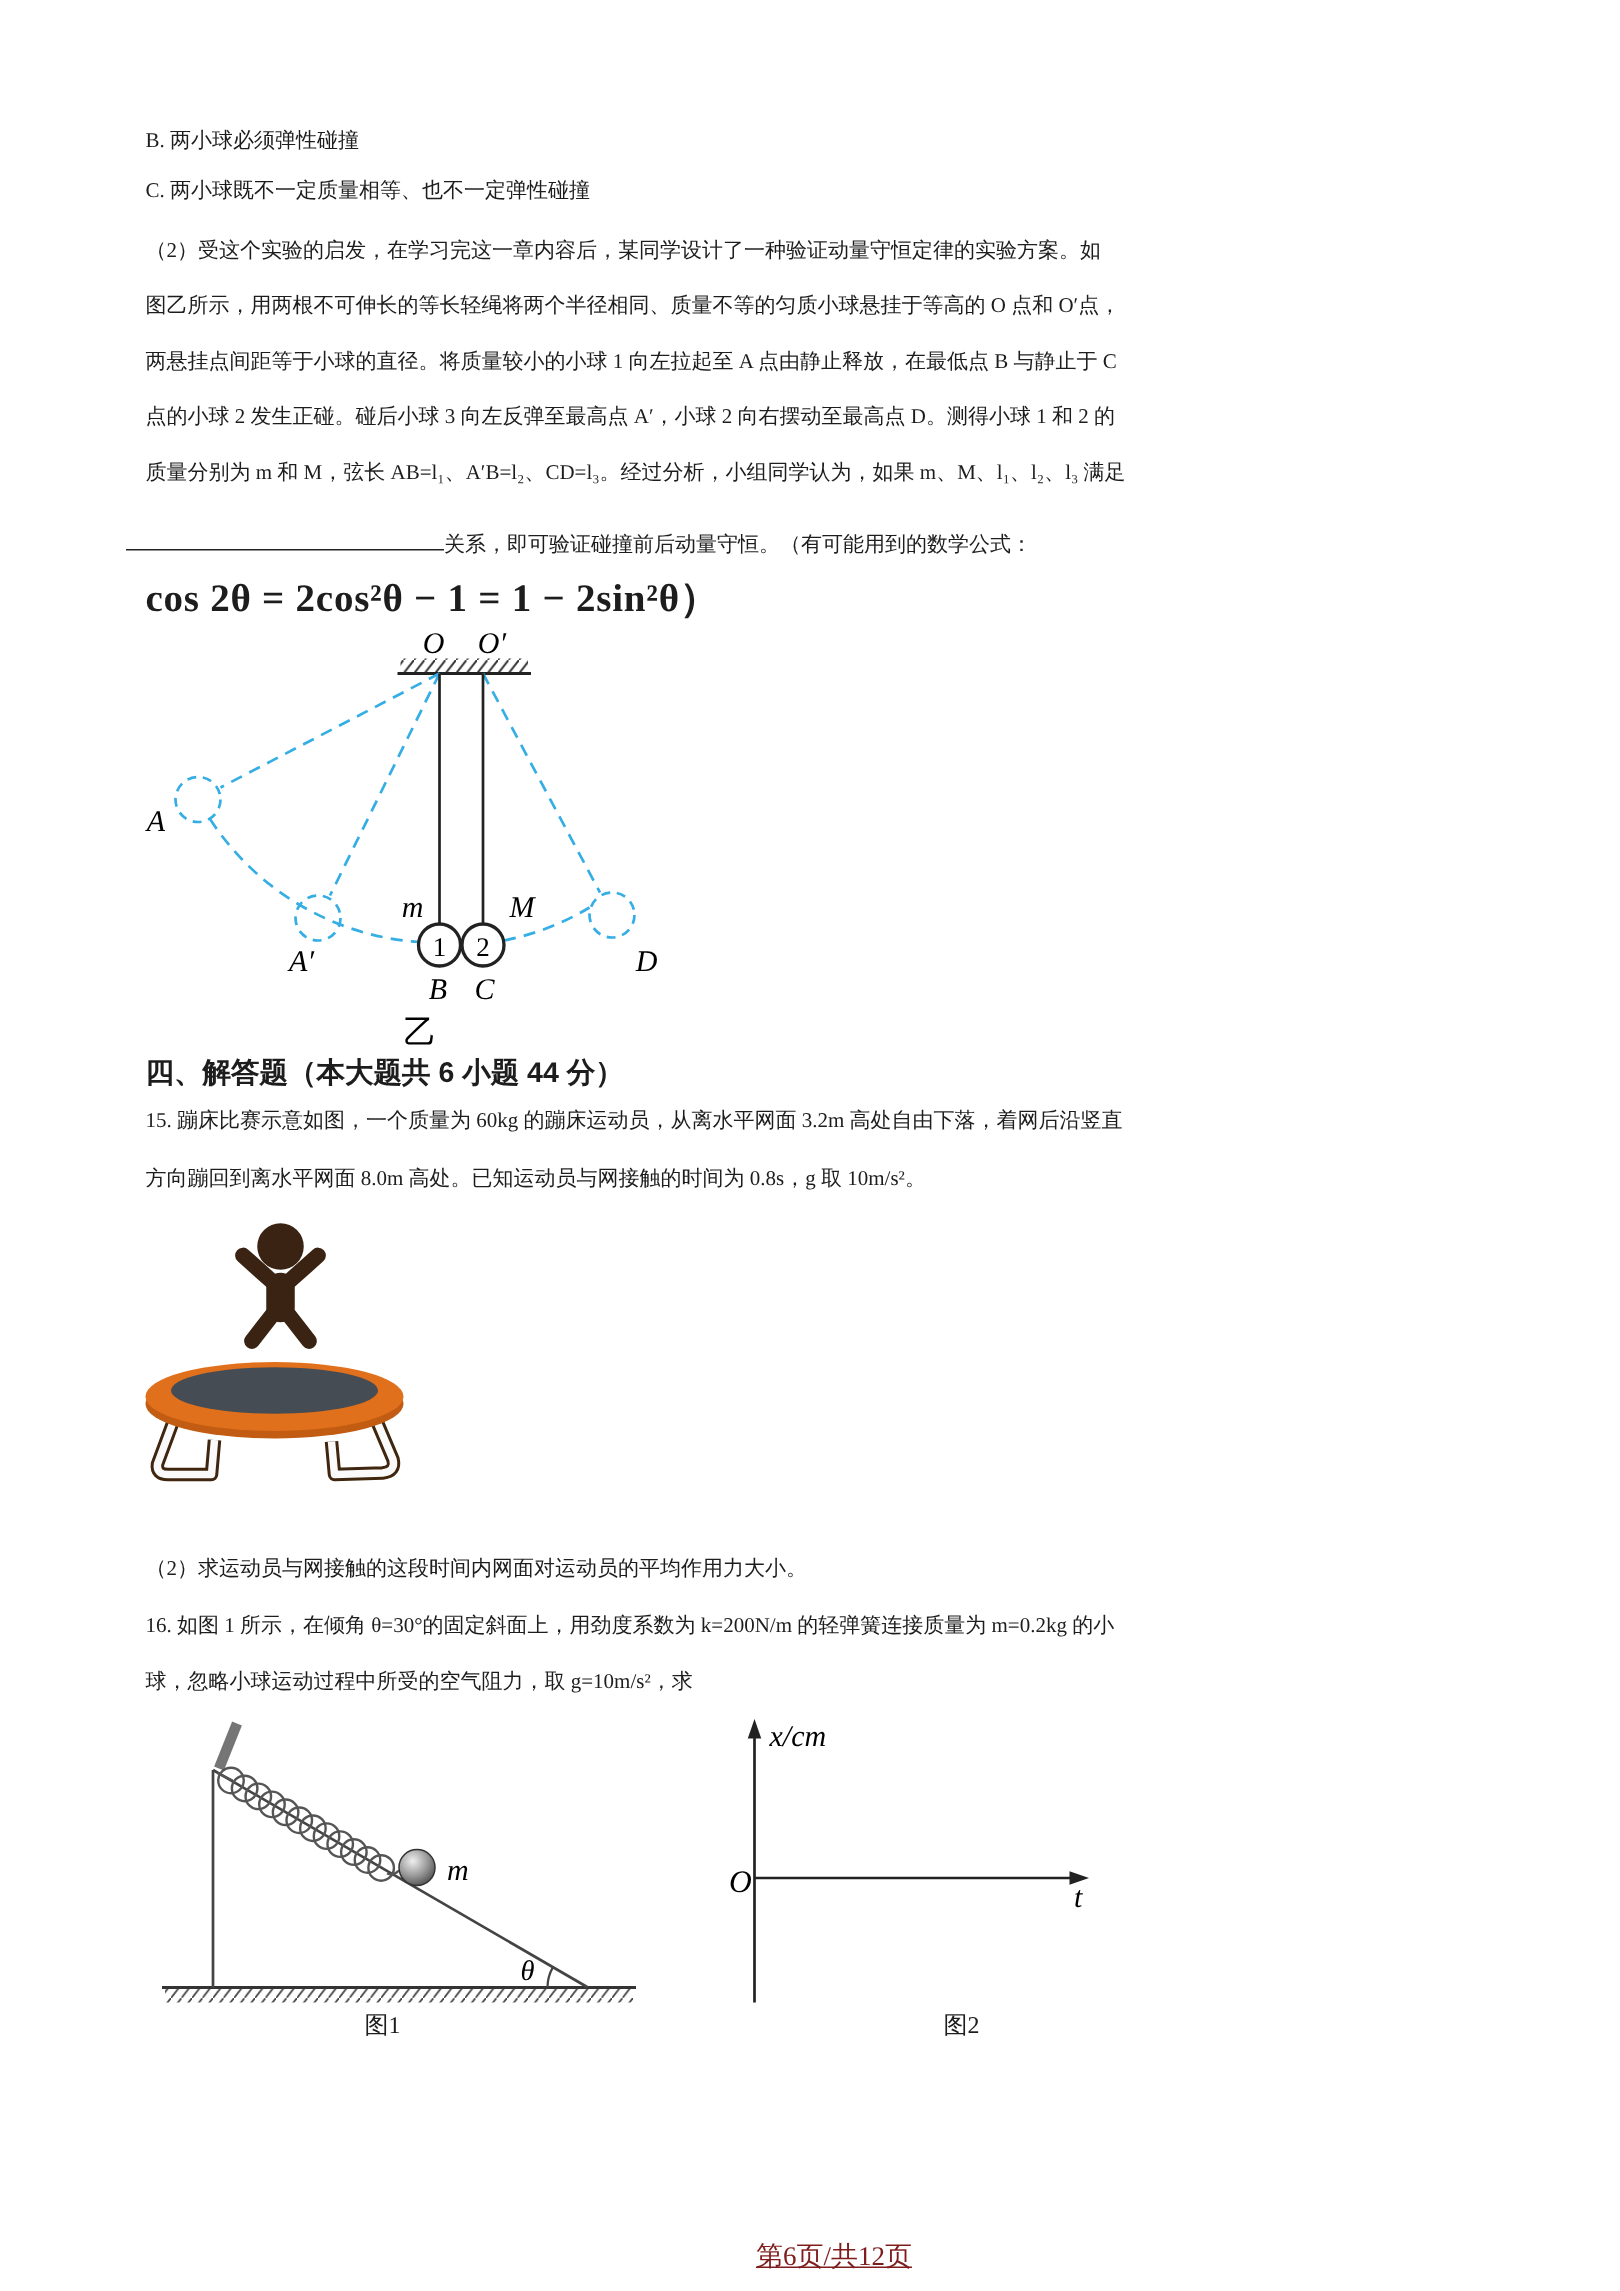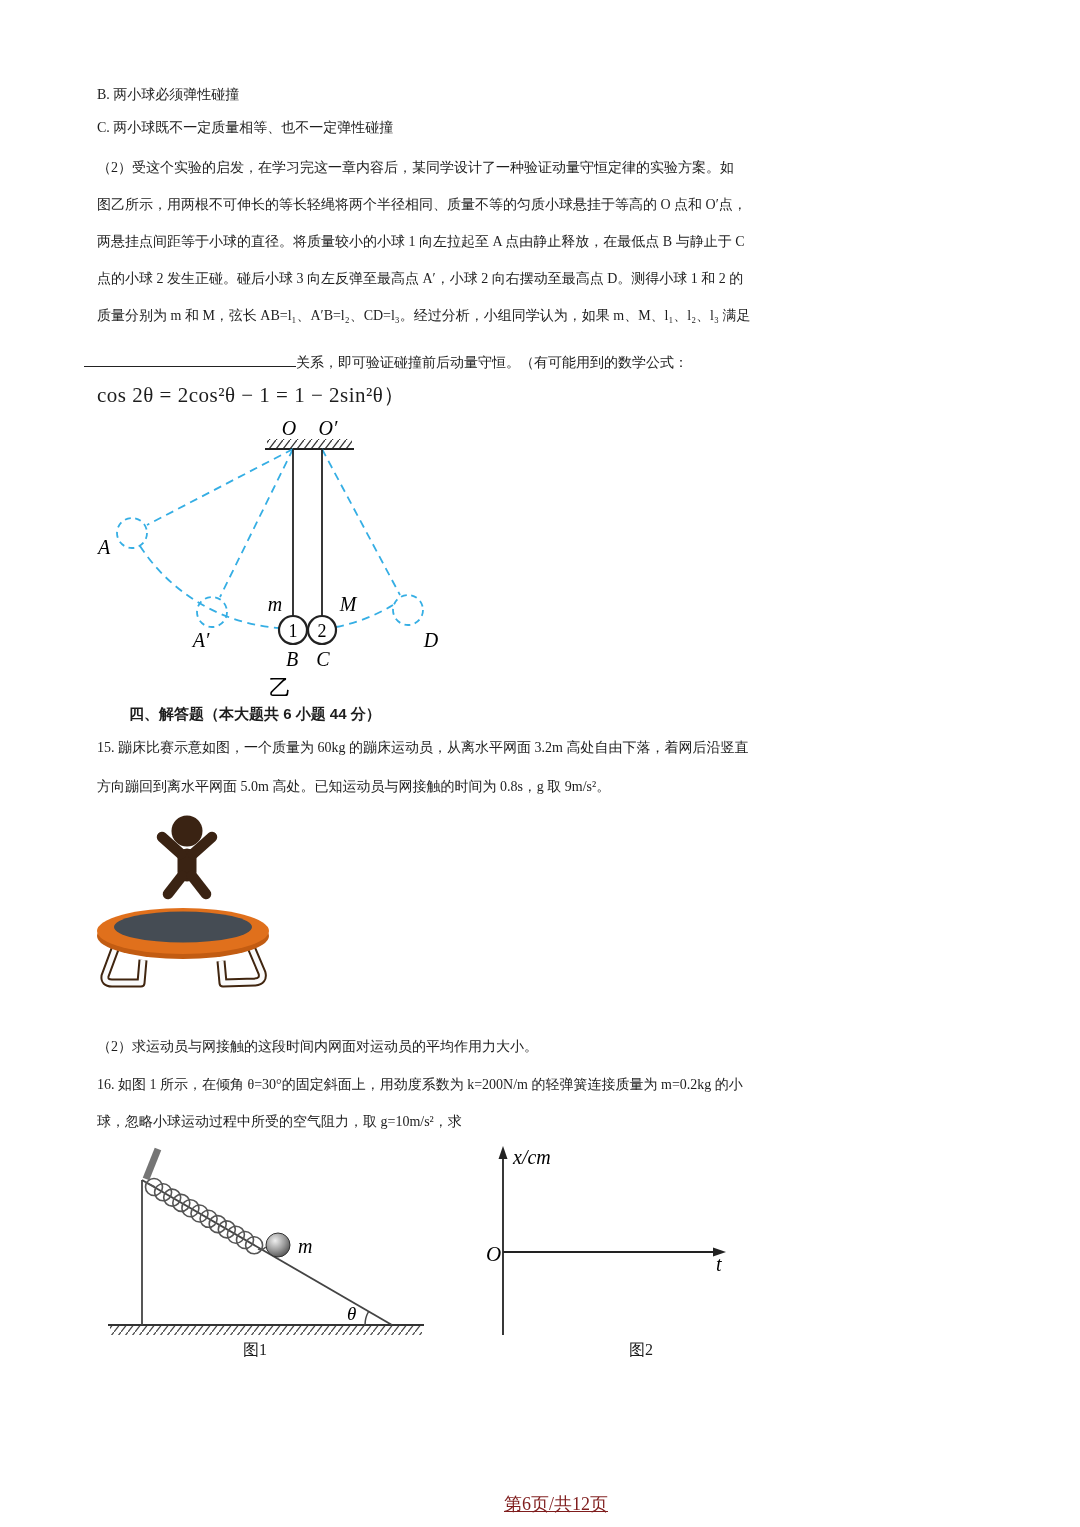--- a/index.html
+++ b/index.html
@@ -13,34 +13,34 @@
   }
   .line{
     position:absolute;
     left:97px;
     white-space:nowrap;
     font-size:14px;
     line-height:1.2;
   }
   .heading{
     font-weight:bold;
-    font-size:15px;
+    font-size:19px;
     font-family:"Liberation Sans","DejaVu Sans",sans-serif;
-    margin-left:32px;
   }
   .blank-underline{
     display:inline-block;
     width:212px;
     height:19px;
     border-bottom:1.6px solid #222;
     vertical-align:baseline;
   }
   .formula{
-    font-size:21px;
+    font-size:26px;
     letter-spacing:0.5px;
+    font-weight:bold;
   }
   .fig-caption{
     position:absolute;
     text-align:center;
     font-size:16px;
   }
   .footer{
     position:absolute;
     left:16px;top:1492px;
     width:1080px;
@@ -111,21 +111,21 @@
     <text x="121" y="234" text-anchor="middle" font-size="20" class="it">A′</text>
     <text x="351" y="234" text-anchor="middle" font-size="20" class="it">D</text>
     <text x="212" y="253" text-anchor="middle" font-size="20" class="it">B</text>
     <text x="243" y="253" text-anchor="middle" font-size="20" class="it">C</text>
     <text x="200" y="282" text-anchor="middle" font-size="22">乙</text>
   </svg>
 
   <div class="line heading" style="top:705px">四、解答题（本大题共 6 小题 44 分）</div>
 
   <div class="line" style="top:740px">15. 蹦床比赛示意如图，一个质量为 60kg 的蹦床运动员，从离水平网面 3.2m 高处自由下落，着网后沿竖直</div>
-  <div class="line" style="top:779px">方向蹦回到离水平网面 5.0m 高处。已知运动员与网接触的时间为 0.8s，g 取 9m/s²。</div>
+  <div class="line" style="top:779px">方向蹦回到离水平网面 8.0m 高处。已知运动员与网接触的时间为 0.8s，g 取 10m/s²。</div>
 
   <svg style="left:93px;top:813px" width="250" height="185" viewBox="0 0 250 185">
 
     <g fill="#3a2313" stroke="#3a2313" stroke-linecap="round">
       <circle cx="94" cy="18" r="15.5" stroke="none"></circle>
       <line x1="94" y1="45" x2="94" y2="59" stroke-width="19"></line>
       <line x1="88" y1="41" x2="69" y2="24" stroke-width="10.5"></line>
       <line x1="100" y1="41" x2="119" y2="24" stroke-width="10.5"></line>
       <line x1="89" y1="63" x2="75" y2="81" stroke-width="10.5"></line>
       <line x1="99" y1="63" x2="113" y2="81" stroke-width="10.5"></line>

